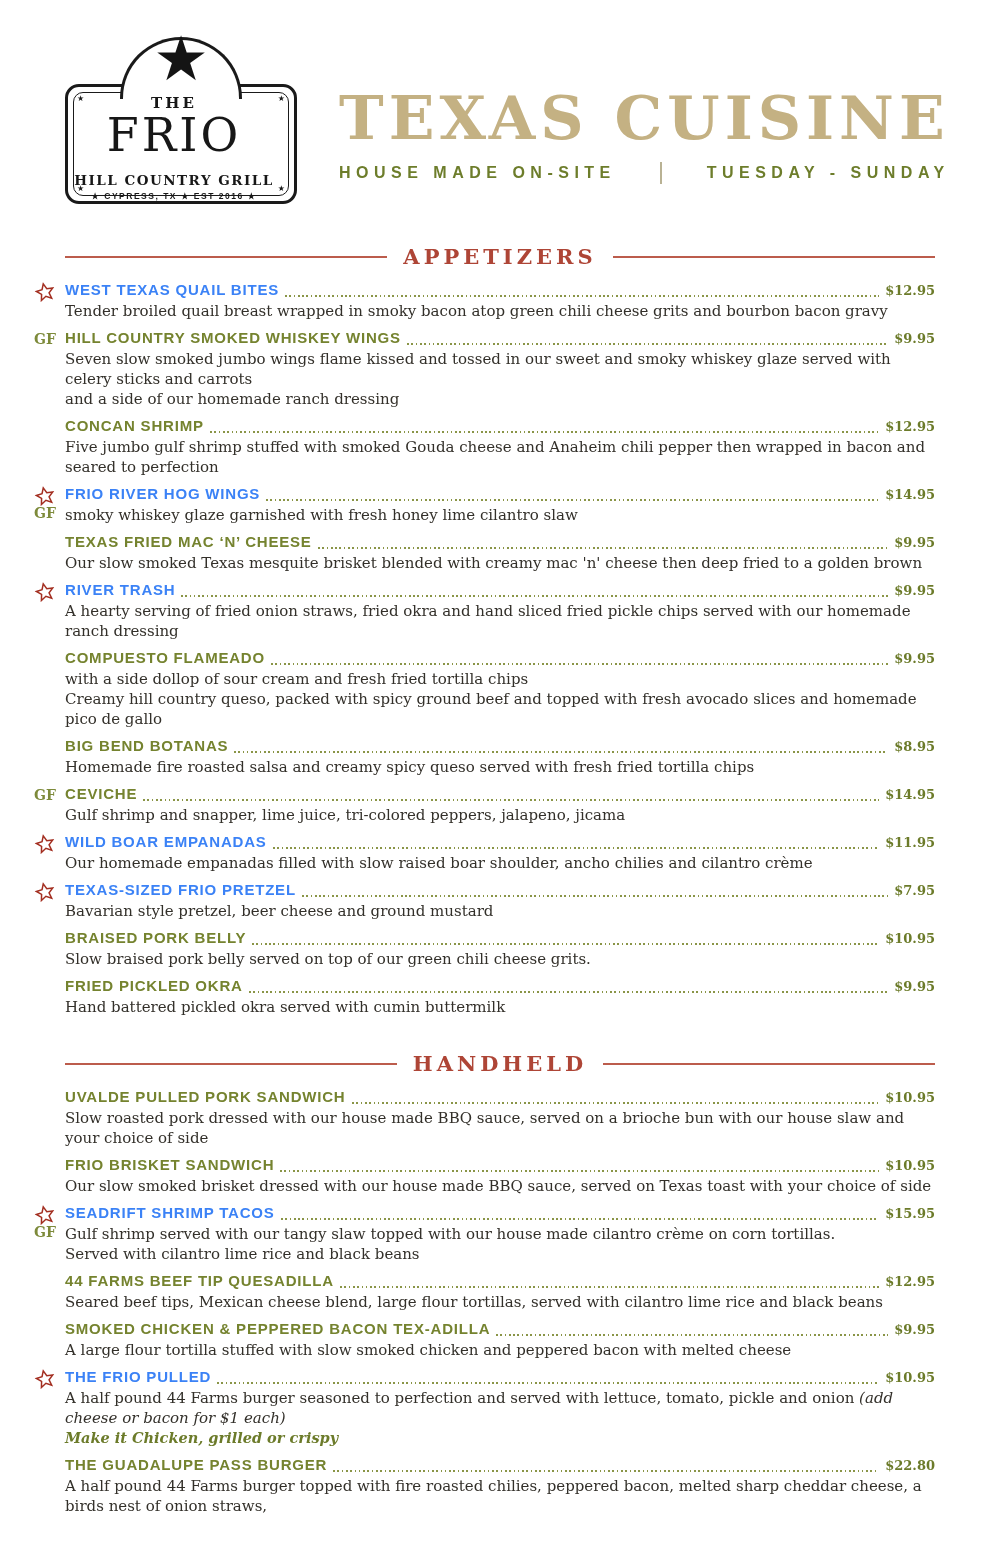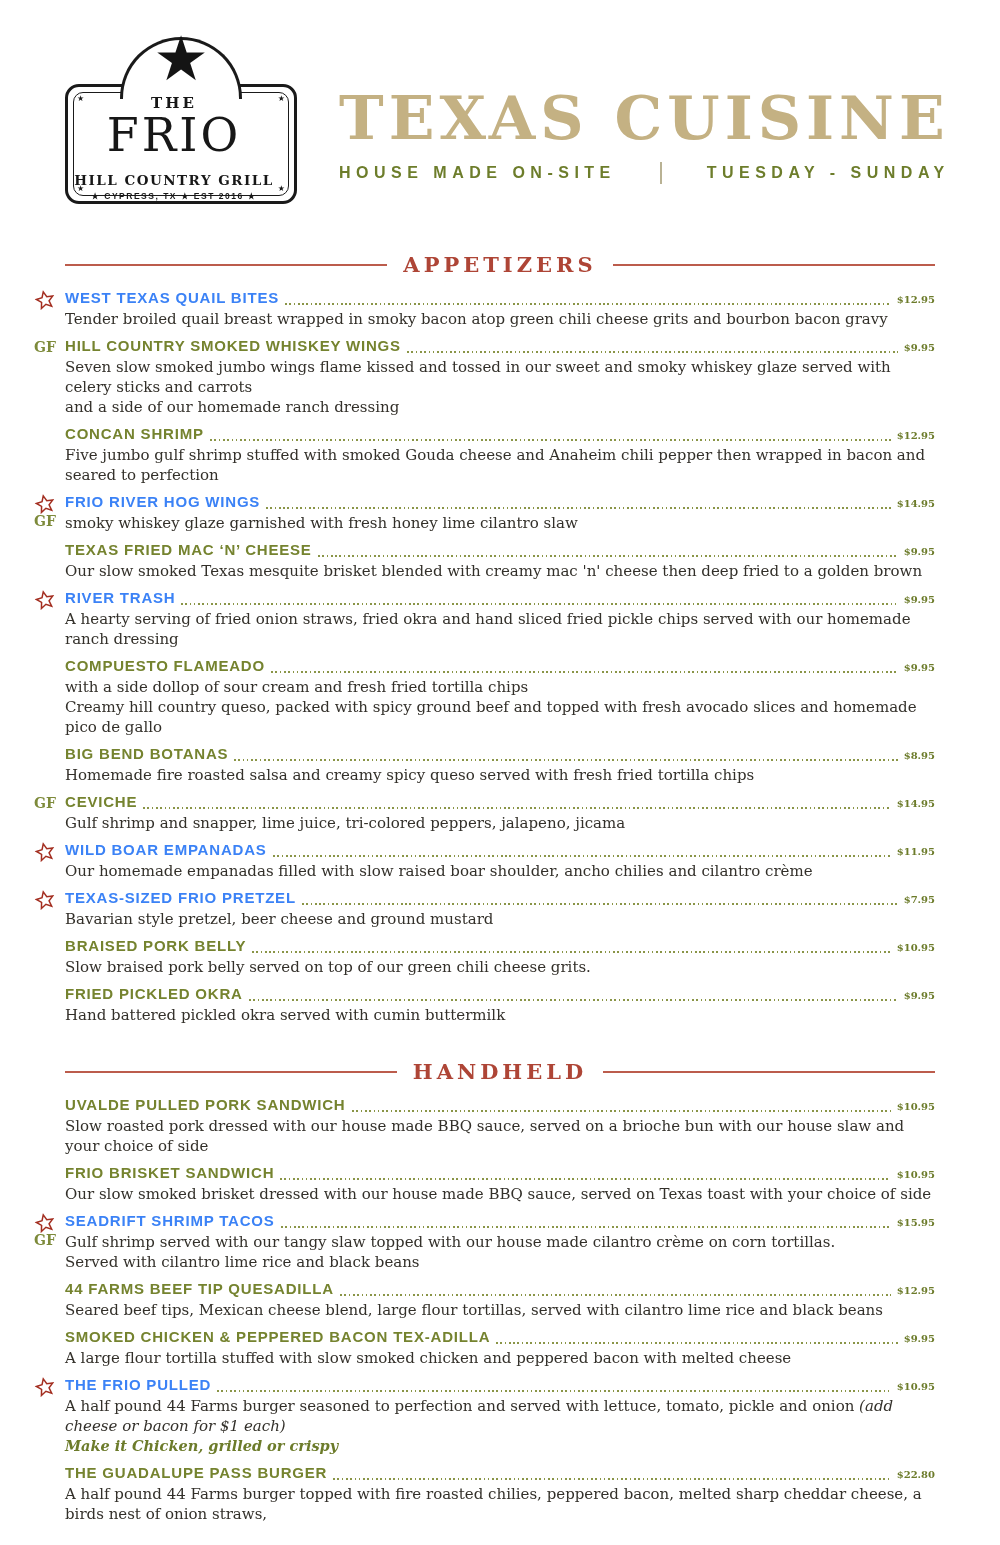--- a/index.html
+++ b/index.html
@@ -34,37 +34,37 @@
   .logo-tag { font-size:8.5px; font-weight:bold; letter-spacing:1.5px; color:#171717; margin-top:3px; }
 
   .masthead-right { flex:1; padding-left:42px; padding-top:60px; }
   .big-title { font-family:"DejaVu Serif", serif; font-weight:bold; font-size:60px;
                line-height:1.0; letter-spacing:5px; color:#c4b183; white-space:nowrap; }
   .sub-row { display:flex; align-items:center; justify-content:space-between; margin-top:14px;text-align:right; }
   .sub-text { font-size:16px; font-weight:bold; letter-spacing:5.5px; color:#6d7d2b; }
   .sub-sep { width:2px; height:22px; background:#b9b294; }
 
   
-  .section { margin-top:34px; }
+  .section { margin-top:26px; }
   .section + .section { margin-top:34px; }
   .section-header { display:flex; align-items:center; margin-bottom:12px; }
   .section-line { flex:1; height:2px; background:#bc5c4c; }
   .section-title { font-family:"DejaVu Serif", serif; font-weight:bold; font-size:21px;
                    letter-spacing:4px; color:#ae4536; padding:0 16px; }
 
   
   .item { margin-bottom:8px; }
   .item-title-row { position:relative; display:flex; align-items:baseline; height:20px; }
   .item-name { font-size:15px; font-weight:bold; letter-spacing:0.8px; white-space:nowrap; }
   .item-name.red { color:#3b82f6; }
   .item-name.green { color:#75832f; }
   .leader { flex:1; height:2px; align-self:flex-end; margin:0 6px 4px 6px;
             background-image:repeating-linear-gradient(to right,
               #8a9547 0, #8a9547 1.6px, transparent 1.6px, transparent 4.3px); }
-  .item-price { font-family:"DejaVu Serif", serif; font-weight:bold; font-size:10px;
+  .item-price { font-family:"DejaVu Serif", serif; font-weight:bold; font-size:13px;
                 color:#6c7b2a; white-space:nowrap; }
   .title-marker { position:absolute; left:-31px; top:1px; width:22px; text-align:center; }
   .sig-star { width:20px; height:20px; transform:rotate(-12deg); display:inline-block; }
   .gf-badge { font-family:"DejaVu Serif", serif; font-weight:bold; font-size:14px; color:#7d8a3a; }
   .item-desc { position:relative; }
   .gf-on-desc { position:absolute; left:-31px; top:0; width:22px; text-align:center; }
   .desc-line { font-family:"DejaVu Serif", serif; font-size:15px; line-height:20px; color:#33302a; }
   .desc-italic { font-style:italic; }
   .note-green { font-family:"DejaVu Serif", serif; font-style:italic; font-weight:bold;
                 font-size:14.5px; line-height:20px; color:#6c7b2a; }

